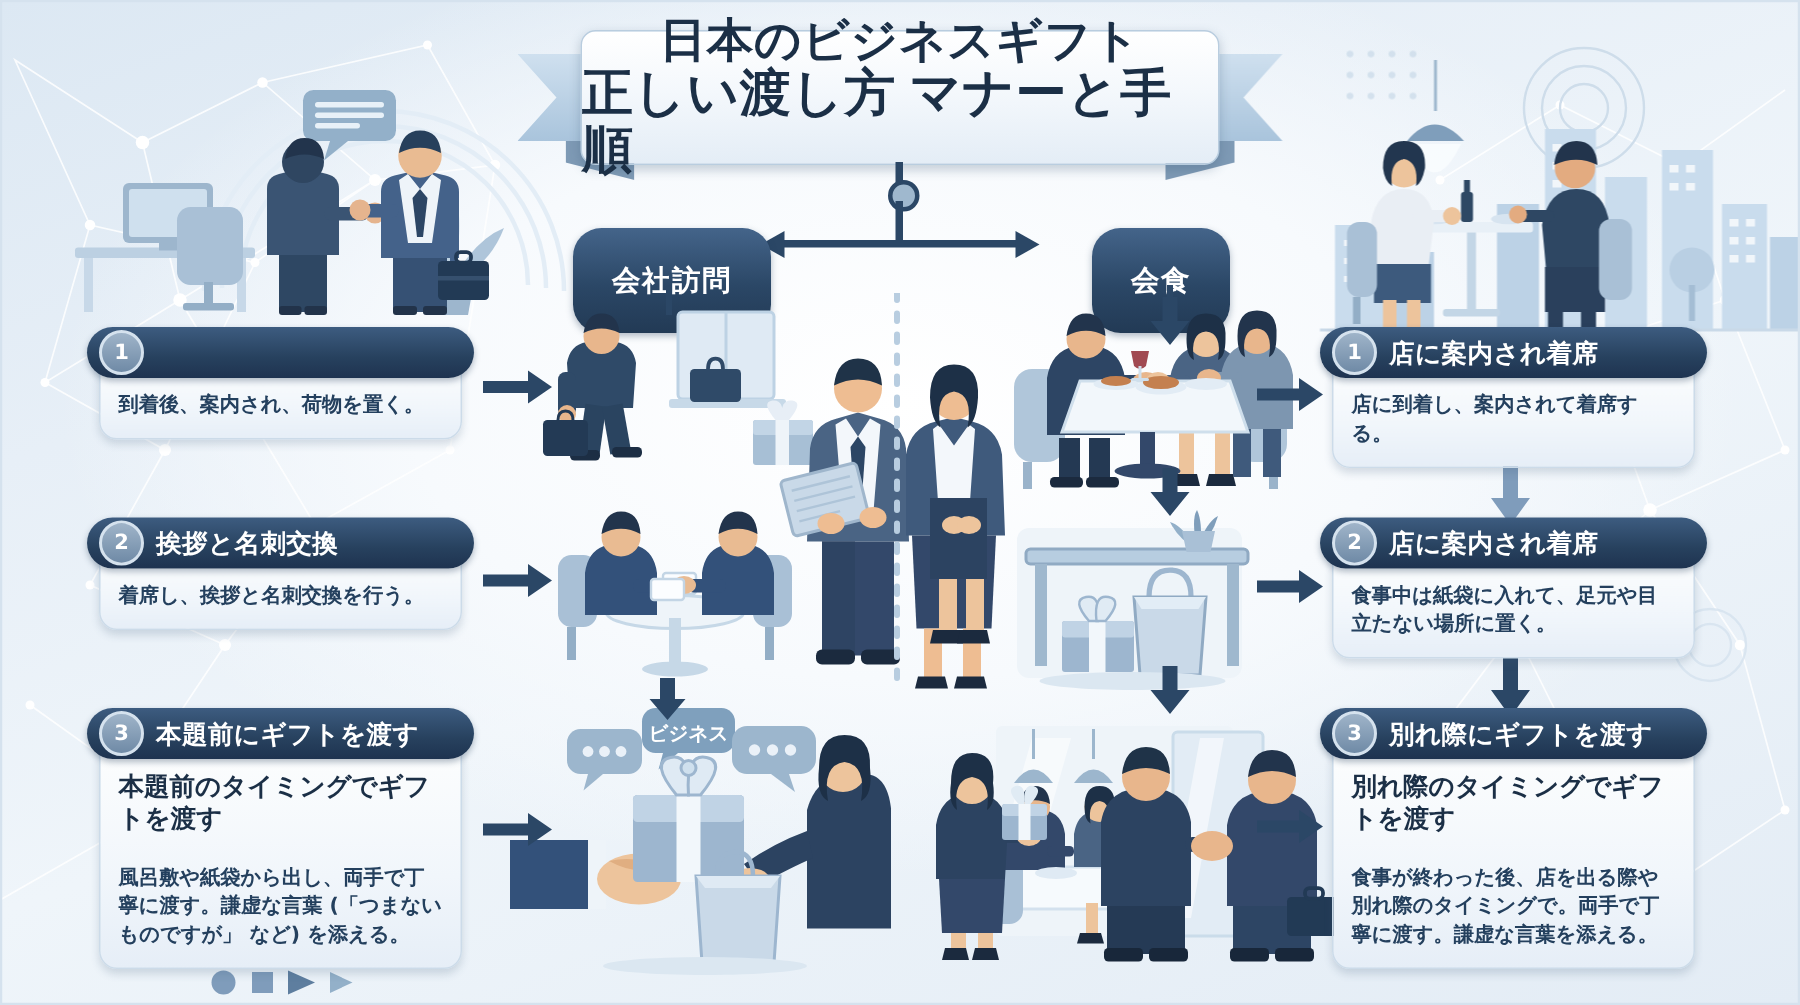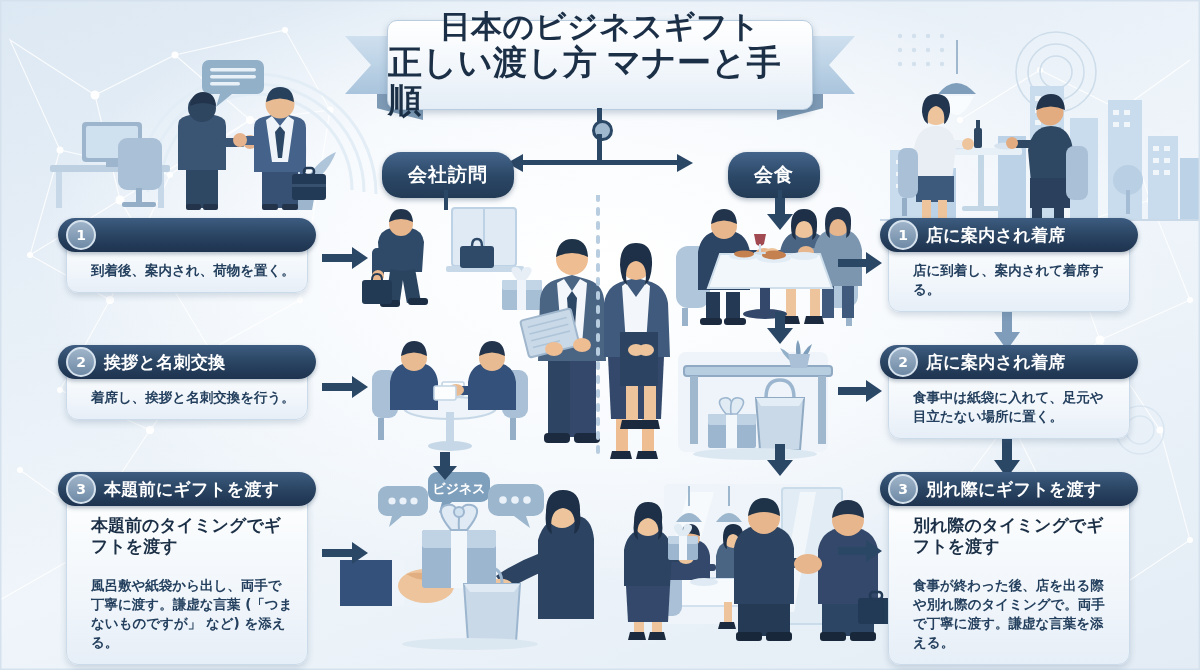--- a/index.html
+++ b/index.html
@@ -34,38 +34,38 @@
     display:flex;flex-direction:column;align-items:center;justify-content:center;gap:1px;font-family:Liberation Serif, serif;}
   .ribbon .t1{font-size:31px;font-weight:bold;color:#1b2f46;letter-spacing:.5px;line-height:1.05;}
   .ribbon .t2{font-size:34px;font-weight:bold;color:#1b2f46;letter-spacing:.5px;line-height:1.1;}
 
   
   .conn{position:absolute;background:#2b4766;}
   .node{position:absolute;width:15px;height:15px;border-radius:50%;
     background:#9fb8ce;border:3px solid #2b4766;}
 
   
-  .branch{position:absolute;height:38px;padding:4px 26px;border-radius:19px;
+  .branch{position:absolute;height:38px;padding:16px 26px;border-radius:19px;
     background:linear-gradient(180deg,#44648a 0%,#2b4766 55%,#223a55 100%);
     color:#fff;font-size:19px;font-weight:bold;letter-spacing:1px;
     display:flex;align-items:center;justify-content:center;
     box-shadow:0 2px 5px rgba(35,60,90,.35);}
 
   
   .card{position:absolute;width:258px;}
   .card .head{position:relative;height:34px;border-radius:17px;
     background:linear-gradient(180deg,#3d5c80 0%,#27415e 60%,#1e3350 100%);
     box-shadow:0 2px 4px rgba(35,60,90,.35);
     display:flex;align-items:center;padding-left:8px;z-index:2;}
   .card .num{width:26px;height:26px;border-radius:50%;flex:0 0 26px;
     background:linear-gradient(180deg,#9fb4c9,#6f8aa6);
     border:2px solid #d5e2ee;color:#fff;font-size:14px;font-weight:bold;
     display:flex;align-items:center;justify-content:center;margin-right:8px;}
   .card .htxt{color:#fff;font-size:17px;font-weight:bold;letter-spacing:.3px;white-space:nowrap;}
-  .card .body{margin:-14px 8px 0 8px;padding:22px 12px 12px 24px;
+  .card .body{margin:-14px 8px 0 8px;padding:22px 12px 12px 12px;
     border-radius:12px;border:1px solid #ccdbe9;
     background:linear-gradient(180deg,#fdfefe 0%,#f1f6fb 60%,#e6eef7 100%);
     box-shadow:0 3px 6px rgba(60,90,120,.20);z-index:1;position:relative;}
   .card .sub{font-size:17px;font-weight:bold;color:#1b2f46;line-height:1.25;margin-bottom:18px;}
   .card .txt{font-size:13.5px;font-weight:bold;color:#24405e;line-height:1.42;}
 
   
   .arrow{position:absolute;}
   .deco{position:absolute;}
 </style>

